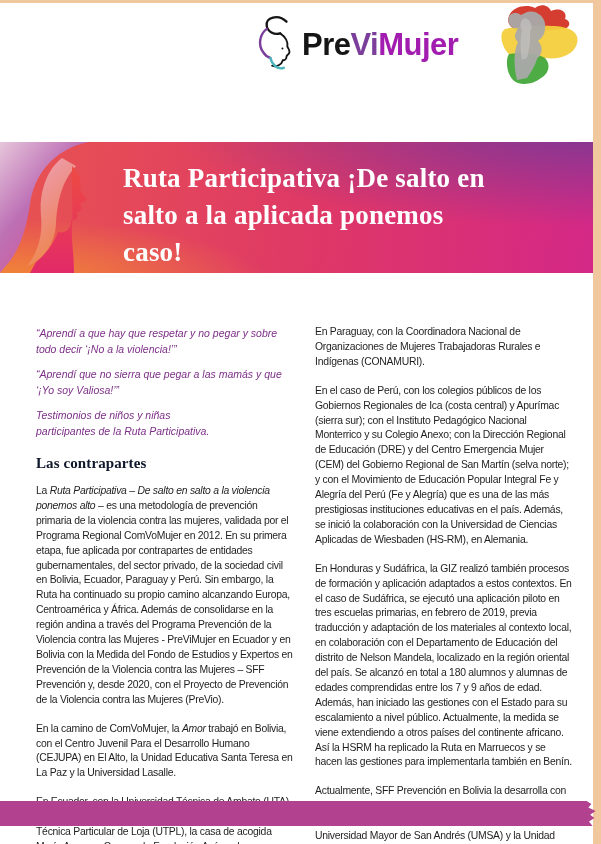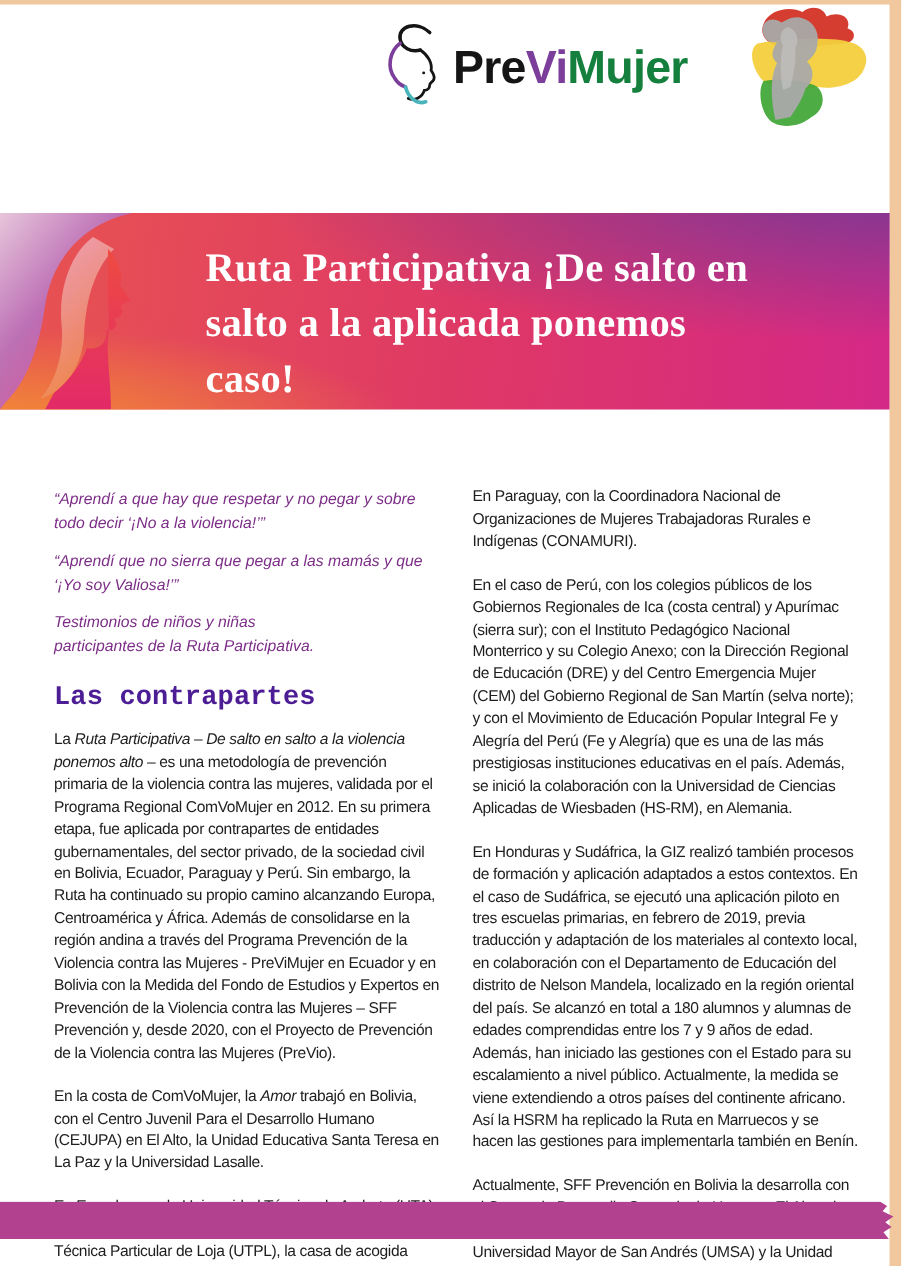--- a/index.html
+++ b/index.html
@@ -12,48 +12,48 @@
   .top-stripe { position:absolute; top:0; left:0; width:601px; height:3px; background:#F1C79E; }
   .right-stripe { position:absolute; top:0; right:0; width:8px; height:844px; background:#F1C79E; }
 
   
   .header { position:absolute; top:0; left:0; width:593px; height:142px; }
   .logo { position:absolute; left:256px; top:14px; display:flex; align-items:center; }
   .logo-face { width:52px; height:62px; margin-right:-6px; }
   .logo-text { font-weight:bold; font-size:31px; letter-spacing:-0.5px; line-height:62px; }
   .logo-pre { color:#151515; }
   .logo-vi { color:#7B3F9B; }
-  .logo-mujer { color:#15803d; }
+  .logo-mujer { color:#a21caf; }
   .bolivia { position:absolute; left:487px; top:2px; width:96px; height:86px; }
 
   
   .banner {
     position:absolute; top:142px; left:0; width:593px; height:131px;
     background:
       radial-gradient(120% 130% at 0% 108%, rgba(243,143,51,0.95) 0%, rgba(243,143,51,0) 38%),
       radial-gradient(130% 140% at 100% -12%, rgba(118,58,148,0.92) 0%, rgba(118,58,148,0) 55%),
       linear-gradient(96deg, #E85450 0%, #DE3767 55%, #D42887 100%);
     overflow:hidden;
   }
   .banner-art { position:absolute; left:0; top:0; width:122px; height:131px; }
   .banner-title {
-    position:absolute; left:137px; top:18px; width:430px;
+    position:absolute; left:123px; top:18px; width:430px;
     color:#ffffff; font-family:"Liberation Serif", serif; font-weight:bold;
     font-size:27px; line-height:37px; letter-spacing:0.2px;
   }
 
   
   .columns { position:absolute; top:325px; left:36px; width:537px; display:flex; gap:21px; }
   .col { width:258px; }
   .quotes { color:#7C2E87; font-style:italic; font-weight:normal; font-size:10.5px; line-height:16px; margin-bottom:16px; }
   .quote-item { margin-bottom:9px; }
   .quote-attrib { text-align:left; margin-top:6px; }
   .section-heading {
-    font-family:Liberation Mono, monospace; font-weight:bold; font-size:18px;
-    color:#4c1d95; margin-bottom:12px; letter-spacing:0.1px;
+    font-family:Liberation Serif, serif; font-weight:bold; font-size:15px;
+    color:#0f172a; margin-bottom:12px; letter-spacing:0.1px;
   }
   .body-text { color:#1E1E1E; font-size:10.4px; line-height:14.9px; letter-spacing:-0.25px; }
   .body-text p { margin:0 0 14px 0; }
   .body-text i { font-style:italic; }
 
   
   .footer-bar {
     position:absolute; top:801px; left:0; width:601px; height:25px; background:#B2418F;
     clip-path:polygon(0 0, 97.6% 0, 98.4% 12%, 97.9% 26%, 99.1% 40%, 98.2% 55%, 98.9% 68%, 98.0% 82%, 98.6% 100%, 0 100%);
   }
@@ -120,21 +120,21 @@
         <div class="quote-item">“Aprendí a que hay que respetar y no pegar y sobre todo decir ‘¡No a la violencia!’”</div>
         <div class="quote-item">“Aprendí que no sierra que pegar a las mamás y que ‘¡Yo soy Valiosa!’”</div>
         <div class="quote-attrib">
             <div>Testimonios de niños y niñas</div>
             <div>participantes de la Ruta Participativa.</div>
           </div>
       </div>
       <div class="section-heading">Las contrapartes</div>
       <div class="body-text">
           <p><span>La </span><i>Ruta Participativa – De salto en salto a la violencia ponemos alto</i><span> – es una metodología de prevención primaria de la violencia contra las mujeres, validada por el Programa Regional ComVoMujer en 2012. En su primera etapa, fue aplicada por contrapartes de entidades gubernamentales, del sector privado, de la sociedad civil en Bolivia, Ecuador, Paraguay y Perú. Sin embargo, la Ruta ha continuado su propio camino alcanzando Europa, Centroamérica y África. Además de consolidarse en la región andina a través del Programa Prevención de la Violencia contra las Mujeres - PreViMujer en Ecuador y en Bolivia con la Medida del Fondo de Estudios y Expertos en Prevención de la Violencia contra las Mujeres – SFF Prevención y, desde 2020, con el Proyecto de Prevención de la Violencia contra las Mujeres (PreVio).</span></p>
-          <p><span>En la costa de ComVoMujer, la </span><i>Amor</i><span> trabajó en Bolivia, con el Centro Juvenil Para el Desarrollo Humano (CEJUPA) en El Alto, la Unidad Educativa Santa Teresa en La Paz y la Universidad Lasalle.</span></p>
+          <p><span>En la camino de ComVoMujer, la </span><i>Amor</i><span> trabajó en Bolivia, con el Centro Juvenil Para el Desarrollo Humano (CEJUPA) en El Alto, la Unidad Educativa Santa Teresa en La Paz y la Universidad Lasalle.</span></p>
           <p><span>En Ecuador, con la Universidad Técnica de Ambato (UTA), la Universidad Politécnica Salesiana (UPS), la Universidad Técnica Particular de Loja (UTPL), la casa de acogida María Amor en Cuenca, la Fundación Azúcar, la Coordinadora de Mujeres Urbanas de Cotacachi y su red de apoyo.</span></p>
         </div>
     </div>
     <div class="col">
       <div class="body-text">
           <p><span>En Paraguay, con la Coordinadora Nacional de Organizaciones de Mujeres Trabajadoras Rurales e Indígenas (CONAMURI).</span></p>
           <p><span>En el caso de Perú, con los colegios públicos de los Gobiernos Regionales de Ica (costa central) y Apurímac (sierra sur); con el Instituto Pedagógico Nacional Monterrico y su Colegio Anexo; con la Dirección Regional de Educación (DRE) y del Centro Emergencia Mujer (CEM) del Gobierno Regional de San Martín (selva norte); y con el Movimiento de Educación Popular Integral Fe y Alegría del Perú (Fe y Alegría) que es una de las más prestigiosas instituciones educativas en el país. Además, se inició la colaboración con la Universidad de Ciencias Aplicadas de Wiesbaden (HS-RM), en Alemania.</span></p>
           <p><span>En Honduras y Sudáfrica, la GIZ realizó también procesos de formación y aplicación adaptados a estos contextos. En el caso de Sudáfrica, se ejecutó una aplicación piloto en tres escuelas primarias, en febrero de 2019, previa traducción y adaptación de los materiales al contexto local, en colaboración con el Departamento de Educación del distrito de Nelson Mandela, localizado en la región oriental del país. Se alcanzó en total a 180 alumnos y alumnas de edades comprendidas entre los 7 y 9 años de edad. Además, han iniciado las gestiones con el Estado para su escalamiento a nivel público. Actualmente, la medida se viene extendiendo a otros países del continente africano. Así la HSRM ha replicado la Ruta en Marruecos y se hacen las gestiones para implementarla también en Benín.</span></p>
           <p><span>Actualmente, SFF Prevención en Bolivia la desarrolla con el Centro de Desarrollo Comunitario Utasa en El Alto; el Centro de Promoción y Salud Integral (CEPROSI), la Universidad Mayor de San Andrés (UMSA) y la Unidad Educativa Santa Teresa en La Paz; y las unidades académicas regionales La Paz y Cochabamba de la Universidad Católica Boliviana “San Pablo” (UCB). A su vez, el</span></p>
         </div>

